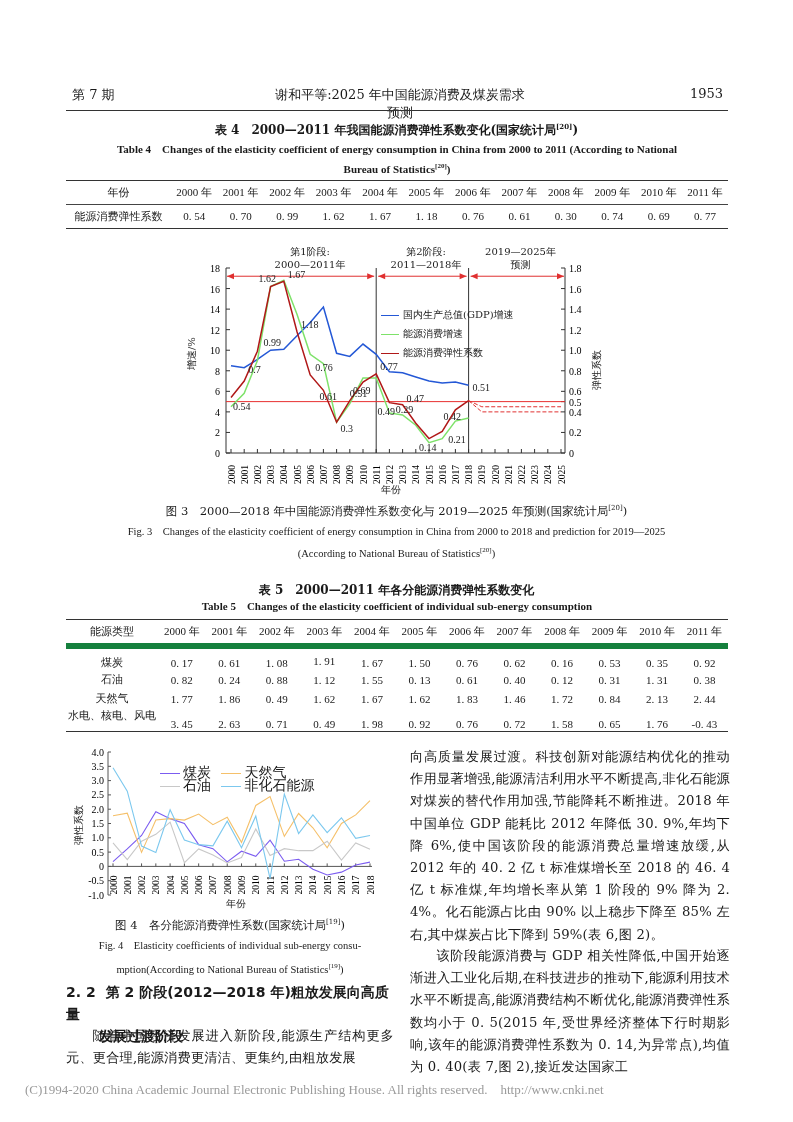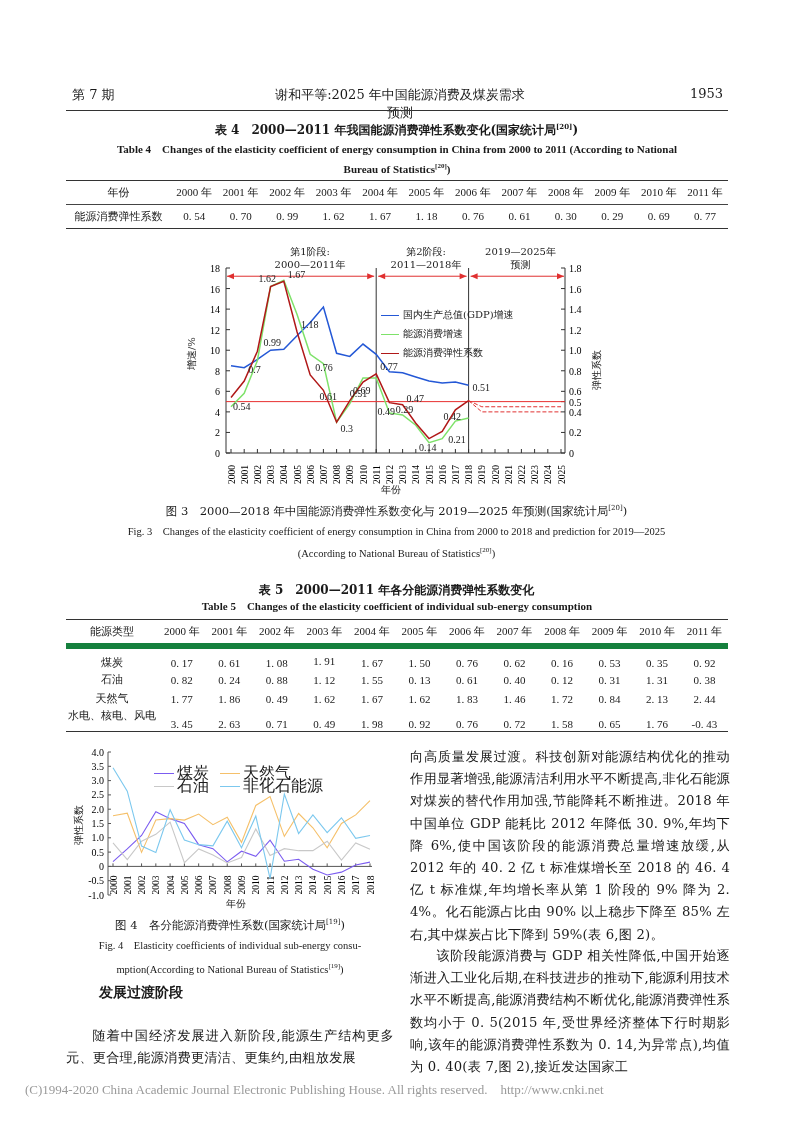--- a/index.html
+++ b/index.html
@@ -62,21 +62,21 @@
     <td>能源消费弹性系数</td>
     <td>0. 54</td>
     <td>0. 70</td>
     <td>0. 99</td>
     <td>1. 62</td>
     <td>1. 67</td>
     <td>1. 18</td>
     <td>0. 76</td>
     <td>0. 61</td>
     <td>0. 30</td>
-    <td>0. 29</td>
+    <td>0. 74</td>
     <td>0. 69</td>
     <td>0. 77</td>
   </tr>
 </tbody>
   </table>
 <div class="rule" style="top:228px;"></div>
 
 <svg class="abs" style="left:0;top:0;" width="793" height="500">
   <g id="fig3-static">
       <line x1="226" y1="268" x2="226" y2="453" stroke="#333" stroke-width="1"></line>
@@ -398,40 +398,41 @@
     </g>
   <g id="fig4-lines">
       <polyline points="113,861.538 127.27777777777777,848.954 141.55555555555554,835.512 155.83333333333334,811.774 170.11111111111111,818.638 184.38888888888889,823.5 198.66666666666669,844.664 212.94444444444446,848.668 227.22222222222223,861.824 241.5,851.242 255.77777777777777,856.39 270.05555555555554,840.088 284.33333333333337,861.252 298.6111111111111,859.25 312.8888888888889,869.26 327.16666666666663,874.98 341.44444444444446,872.12 355.72222222222223,864.97 370,862.11" fill="none" stroke="#7b5cf0" stroke-width="1.1"></polyline>
       <polyline points="113,815.778 127.27777777777777,813.204 141.55555555555554,852.386 155.83333333333334,820.068 170.11111111111111,818.638 184.38888888888889,820.068 198.66666666666669,814.062 212.94444444444446,824.644 227.22222222222223,817.208 241.5,842.376 255.77777777777777,805.482 270.05555555555554,796.616 284.33333333333337,836.37 298.6111111111111,813.49 312.8888888888889,827.79 327.16666666666663,847.81 341.44444444444446,823.5 355.72222222222223,814.92 370,800.62" fill="none" stroke="#f5c06a" stroke-width="1.1"></polyline>
       <polyline points="113,842.948 127.27777777777777,859.5360000000001 141.55555555555554,841.232 155.83333333333334,834.3679999999999 170.11111111111111,822.0699999999999 184.38888888888889,862.682 198.66666666666669,848.954 212.94444444444446,854.96 227.22222222222223,862.968 241.5,857.534 255.77777777777777,828.934 270.05555555555554,855.532 284.33333333333337,848.668 298.6111111111111,850.67 312.8888888888889,850.67 327.16666666666663,841.232 341.44444444444446,860.108 355.72222222222223,842.948 370,849.24" fill="none" stroke="#c8c8c8" stroke-width="1.1"></polyline>
       <polyline points="113,767.73 127.27777777777777,791.182 141.55555555555554,846.094 155.83333333333334,852.386 170.11111111111111,809.772 184.38888888888889,840.088 198.66666666666669,844.664 212.94444444444446,845.808 227.22222222222223,821.212 241.5,847.81 255.77777777777777,816.064 270.05555555555554,878.698 284.33333333333337,794.042 298.6111111111111,833.51 312.8888888888889,814.92 327.16666666666663,832.652 341.44444444444446,817.78 355.72222222222223,838.372 370,835.512" fill="none" stroke="#7cc8ee" stroke-width="1.1"></polyline>
     </g>
 </svg>
 <div class="abs" style="left:72px;top:845px;font-size:10px;transform:rotate(-90deg);transform-origin:left top;white-space:nowrap;">弹性系数</div>
 <div class="abs" style="left:226px;top:897px;font-size:10px;">年份</div>
-<div class="abs" style="left:154px;top:766px;font-size:16px;line-height:13px;">
+<div class="abs" style="left:160px;top:766px;font-size:14px;line-height:13px;">
   <div style="white-space:nowrap;">
     <span><span style="display:inline-block;width:20px;border-top:1.2px solid #7b5cf0;vertical-align:middle;margin-right:3px;"></span><span>煤炭</span></span>
     <span style="margin-left:6px;"><span style="display:inline-block;width:20px;border-top:1.2px solid #f5c06a;vertical-align:middle;margin-right:3px;"></span><span>天然气</span></span>
   </div>
   <div style="white-space:nowrap;">
     <span><span style="display:inline-block;width:20px;border-top:1.2px solid #c8c8c8;vertical-align:middle;margin-right:3px;"></span><span>石油</span></span>
     <span style="margin-left:6px;"><span style="display:inline-block;width:20px;border-top:1.2px solid #7cc8ee;vertical-align:middle;margin-right:3px;"></span><span>非化石能源</span></span>
   </div>
 </div>
 
 <div class="abs fcap-cn" style="top:918px;left:60px;width:340px;">
   <span>图 4　各分能源消费弹性系数(国家统计局</span><sup>[19]</sup><span>)</span>
 </div>
 <div class="abs fcap-en" style="top:936px;left:60px;width:340px;line-height:20px;">
   <div>Fig. 4　Elasticity coefficients of individual sub-energy consu-</div>
   <div><span>mption(According to National Bureau of Statistics</span><sup>[19]</sup><span>)</span></div>
 </div>
 
 <div class="abs sec" style="top:981px;left:66px;width:330px;">
+  <div><span style="margin-right:10px;">2. 2</span><span>第 2 阶段(2012—2018 年)粗放发展向高质量</span></div>
   <div style="padding-left:33px;">发展过渡阶段</div>
 </div>
 <div class="abs body-text indent" style="top:1025px;left:66px;width:328px;">随着中国经济发展进入新阶段,能源生产结构更多元、更合理,能源消费更清洁、更集约,由粗放发展</div>
 
 <div class="abs body-text" style="top:746px;left:410px;width:320px;">向高质量发展过渡。科技创新对能源结构优化的推动作用显著增强,能源清洁利用水平不断提高,非化石能源对煤炭的替代作用加强,节能降耗不断推进。2018 年中国单位 GDP 能耗比 2012 年降低 30. 9%,年均下降 6%,使中国该阶段的能源消费总量增速放缓,从 2012 年的 40. 2 亿 t 标准煤增长至 2018 的 46. 4 亿 t 标准煤,年均增长率从第 1 阶段的 9% 降为 2. 4%。化石能源占比由 90% 以上稳步下降至 85% 左右,其中煤炭占比下降到 59%(表 6,图 2)。</div>
 <div class="abs body-text indent" style="top:945px;left:410px;width:320px;">该阶段能源消费与 GDP 相关性降低,中国开始逐渐进入工业化后期,在科技进步的推动下,能源利用技术水平不断提高,能源消费结构不断优化,能源消费弹性系数均小于 0. 5(2015 年,受世界经济整体下行时期影响,该年的能源消费弹性系数为 0. 14,为异常点),均值为 0. 40(表 7,图 2),接近发达国家工</div>
 
 <div class="abs footer">
   <span>(C)1994-2020 China Academic Journal Electronic Publishing House. All rights reserved.</span>&nbsp;&nbsp;&nbsp;&nbsp;<span>http://www.cnki.net</span>
 </div>

